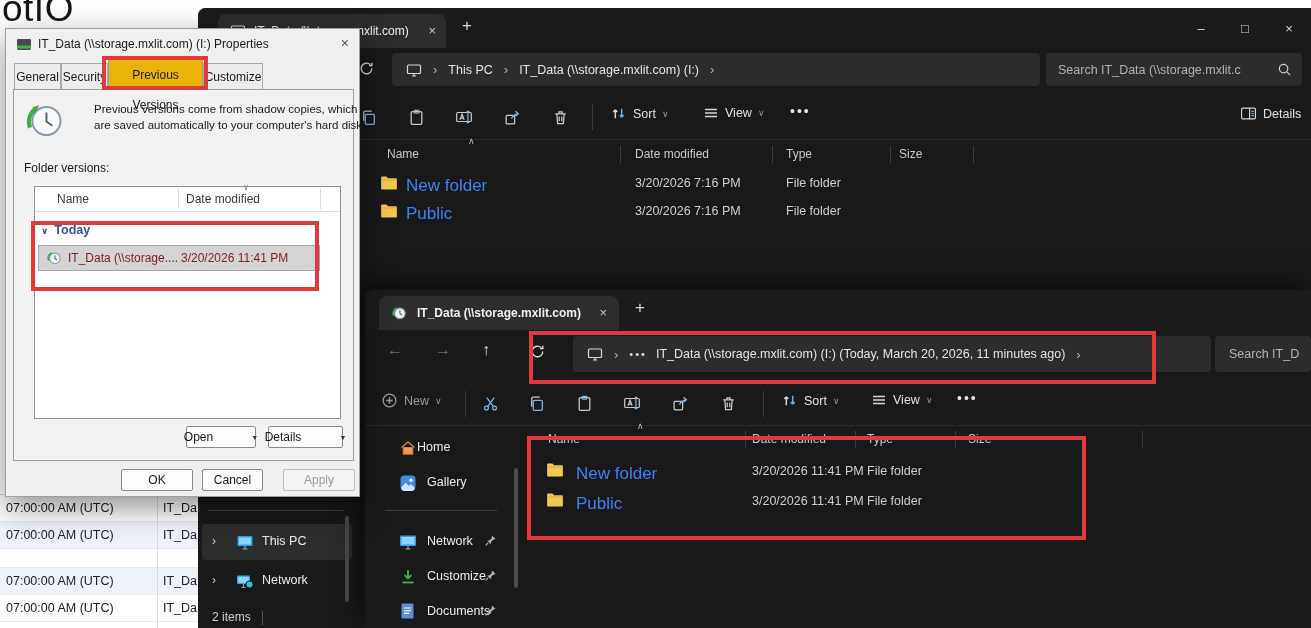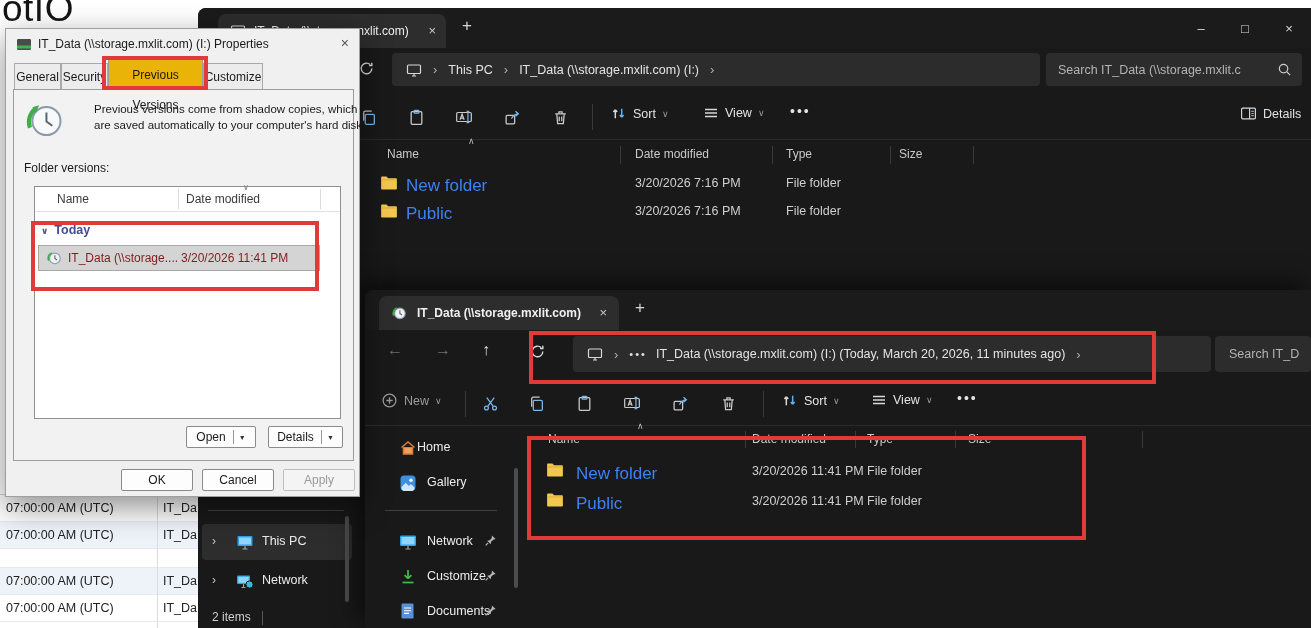--- a/index.html
+++ b/index.html
@@ -62,21 +62,21 @@
   .dlg-desc { position:absolute; font-size:11.5px; color:#1a1a1a; white-space:nowrap;margin-left:16px; }
   .dlg-label { position:absolute; font-size:12px; color:#1a1a1a; }
   .dlist { position:absolute; left:28px; top:157px; width:307px; height:233px; background:#fff; border:1px solid #8f8f8f; }
   .dlist-colhead { position:absolute; top:5px; font-size:12px; color:#3a3a3a; }
   .dlist-coldiv { position:absolute; top:2px; width:1px; height:20px; background:#dadada; }
   .dlist-headline { position:absolute; left:0; right:0; top:24px; height:1px; background:#e2e2e2; }
   .dgroup { position:absolute; left:6px; top:36px; font-size:12.5px; font-weight:700; color:#3f4f8f; }
   .drow { position:absolute; left:3px; top:58px; width:282px; height:26px; background:#d4d4d4; border:1px solid #a8a8a8; }
   .drow-text { position:absolute; top:5px; font-size:12px; color:#7f1d1d; white-space:nowrap; }
   .dbtn { position:absolute; background:#fdfdfd; border:1px solid #8a8a8a; border-radius:2px; font-size:12px;
-          color:#1a1a1a; display:flex; align-items:center; justify-content:center; }
+          color:#1a1a1a; display:flex; align-items:center; justify-content:center;gap:13px; }
   .split-div { width:1px; height:14px; background:#9a9a9a; margin:0 5px 0 7px; }
   .split-arr { font-size:7px; color:#333; }
   .dbtn.disabled { color:#9a9a9a; border-color:#bdbdbd; background:#f4f4f4; }
 
   
   .anno { position:absolute; border:4px solid #e03a3a; z-index:60; pointer-events:none; }
 
   svg { display:block; }
 </style>
 </head>
@@ -560,21 +560,21 @@
       <span class="split-div"></span>
       <span class="split-arr">▼</span>
     </div>
     <div class="dbtn" style="left:262px;top:397px;width:75px;height:22px;z-index:4">
       <span>Details</span>
       <span class="split-div"></span>
       <span class="split-arr">▼</span>
     </div>
 
     <div class="dbtn" style="left:115px;top:440px;width:72px;height:22px">OK</div>
-    <div class="dbtn" style="left:196px;top:440px;width:72px;height:22px">Cancel</div>
+    <div class="dbtn" style="left:196px;top:440px;width:61px;height:22px">Cancel</div>
     <div class="dbtn disabled" style="left:277px;top:440px;width:72px;height:22px">Apply</div>
   </div>
 
   <div class="anno" style="left:102px;top:56px;width:106px;height:34px"></div>
   <div class="anno" style="left:31px;top:221px;width:288px;height:70px"></div>
   <div class="anno" style="left:529px;top:331px;width:627px;height:53px"></div>
   <div class="anno" style="left:527px;top:436px;width:559px;height:104px"></div>
 
 </div>
 

